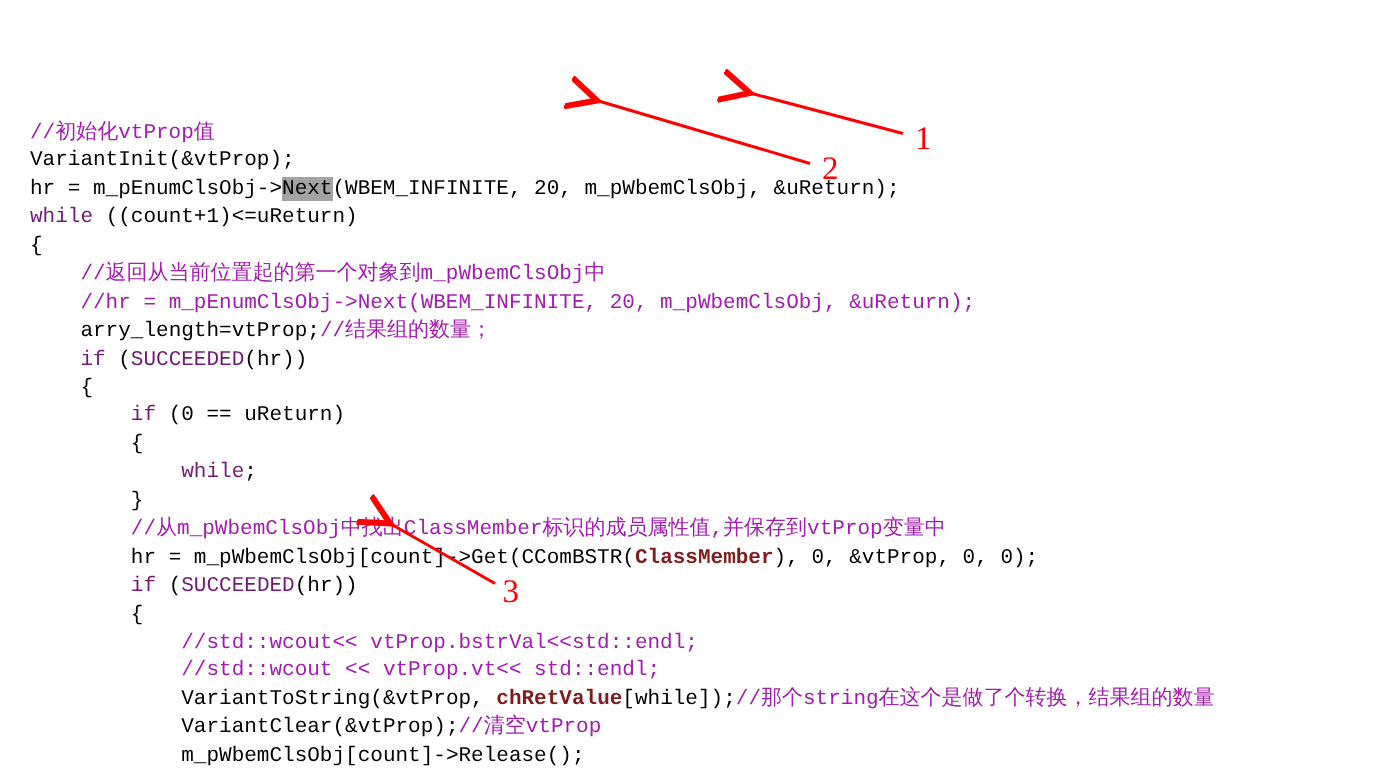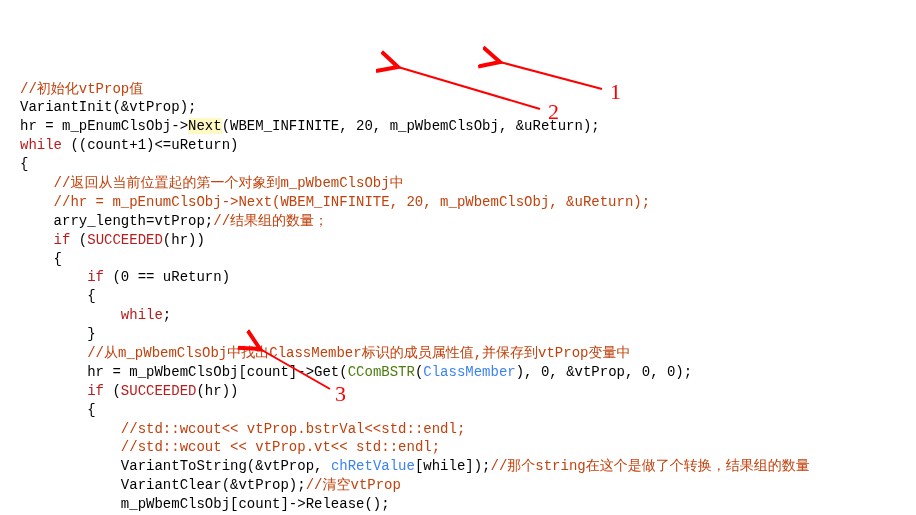--- a/index.html
+++ b/index.html
@@ -8,26 +8,26 @@
     background: #ffffff;
     font-family: "Consolas", "Courier New", monospace;
     font-size: 14px;
     line-height: 1.35;
     color: #000000;
     white-space: pre;
     position: relative;
     width: 916px;
     overflow: hidden;
   }
-  .c   { color: #c2410c; }   
+  .c   { color: #a21caf; }   
   .i   { color: #000000; }   
-  .k   { color: #b91c1c; }   
-  .t   { color: #4d7c0f; }   
-  .g   { color: #3b82f6; }   
-  .sel { background: #fef9c3; } 
+  .k   { color: #701a75; }   
+  .t   { color: #000000; }   
+  .g   { color: #7f1d1d; font-weight: bold; }   
+  .sel { background: #a3a3a3; } 
   .annot { position: absolute; pointer-events: none; }
   .annot svg { overflow: visible; }
 </style>
 </head>
 <body>
 
 
 
 <div><span class="c">//初始化vtProp值</span>
 <span class="i">VariantInit(&amp;vtProp);</span>

